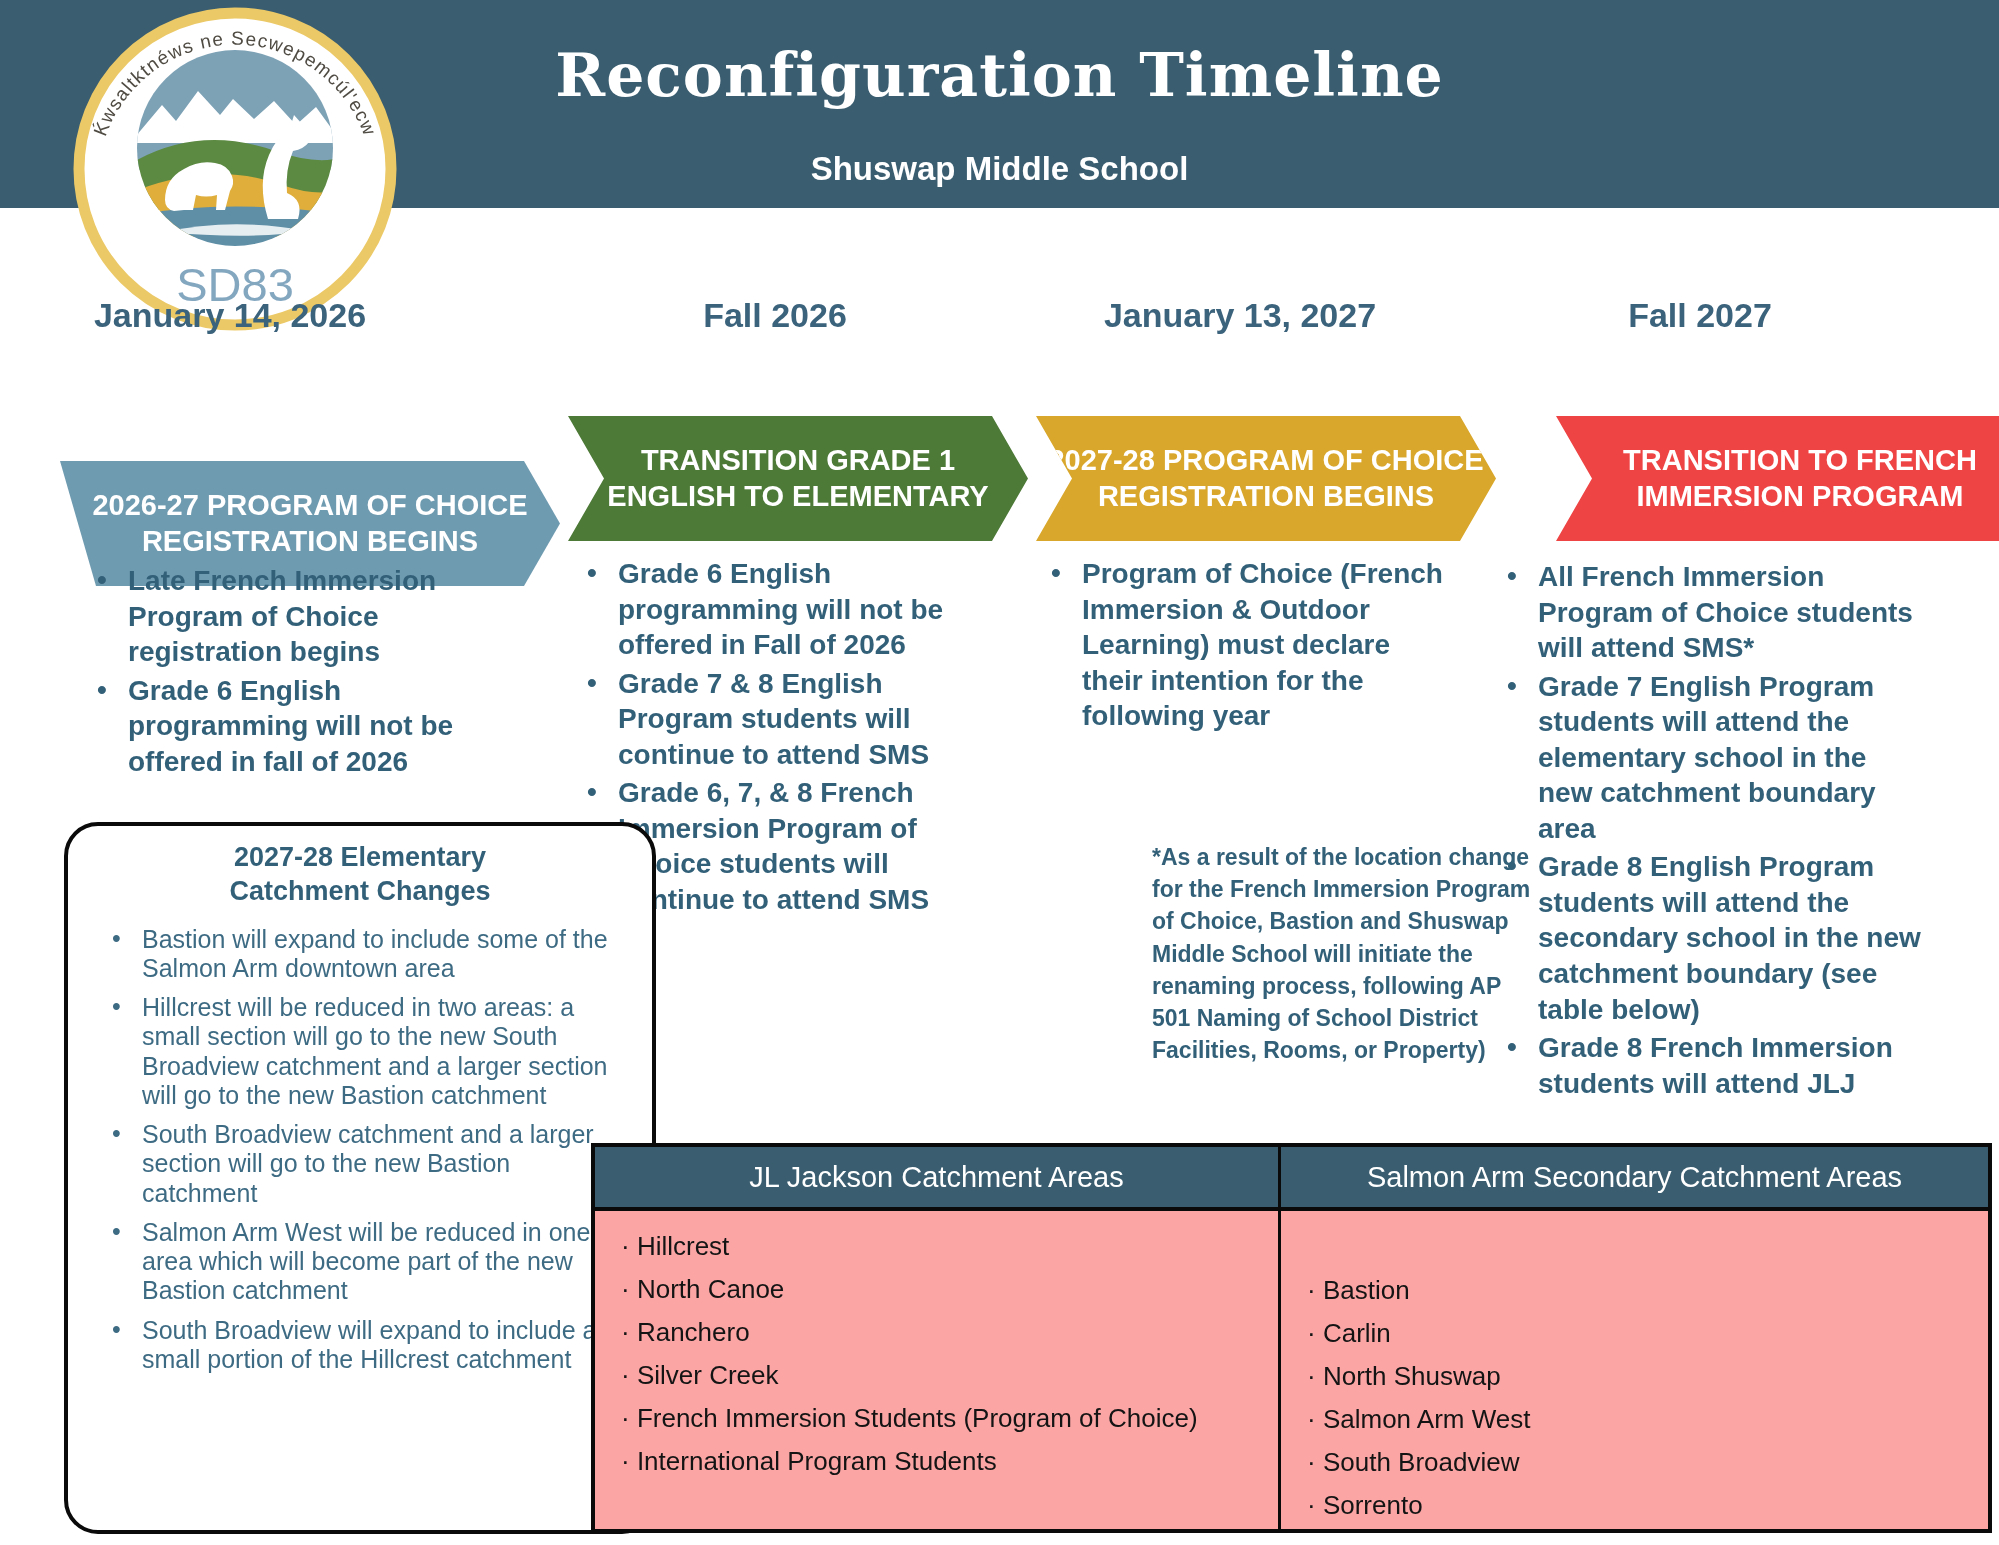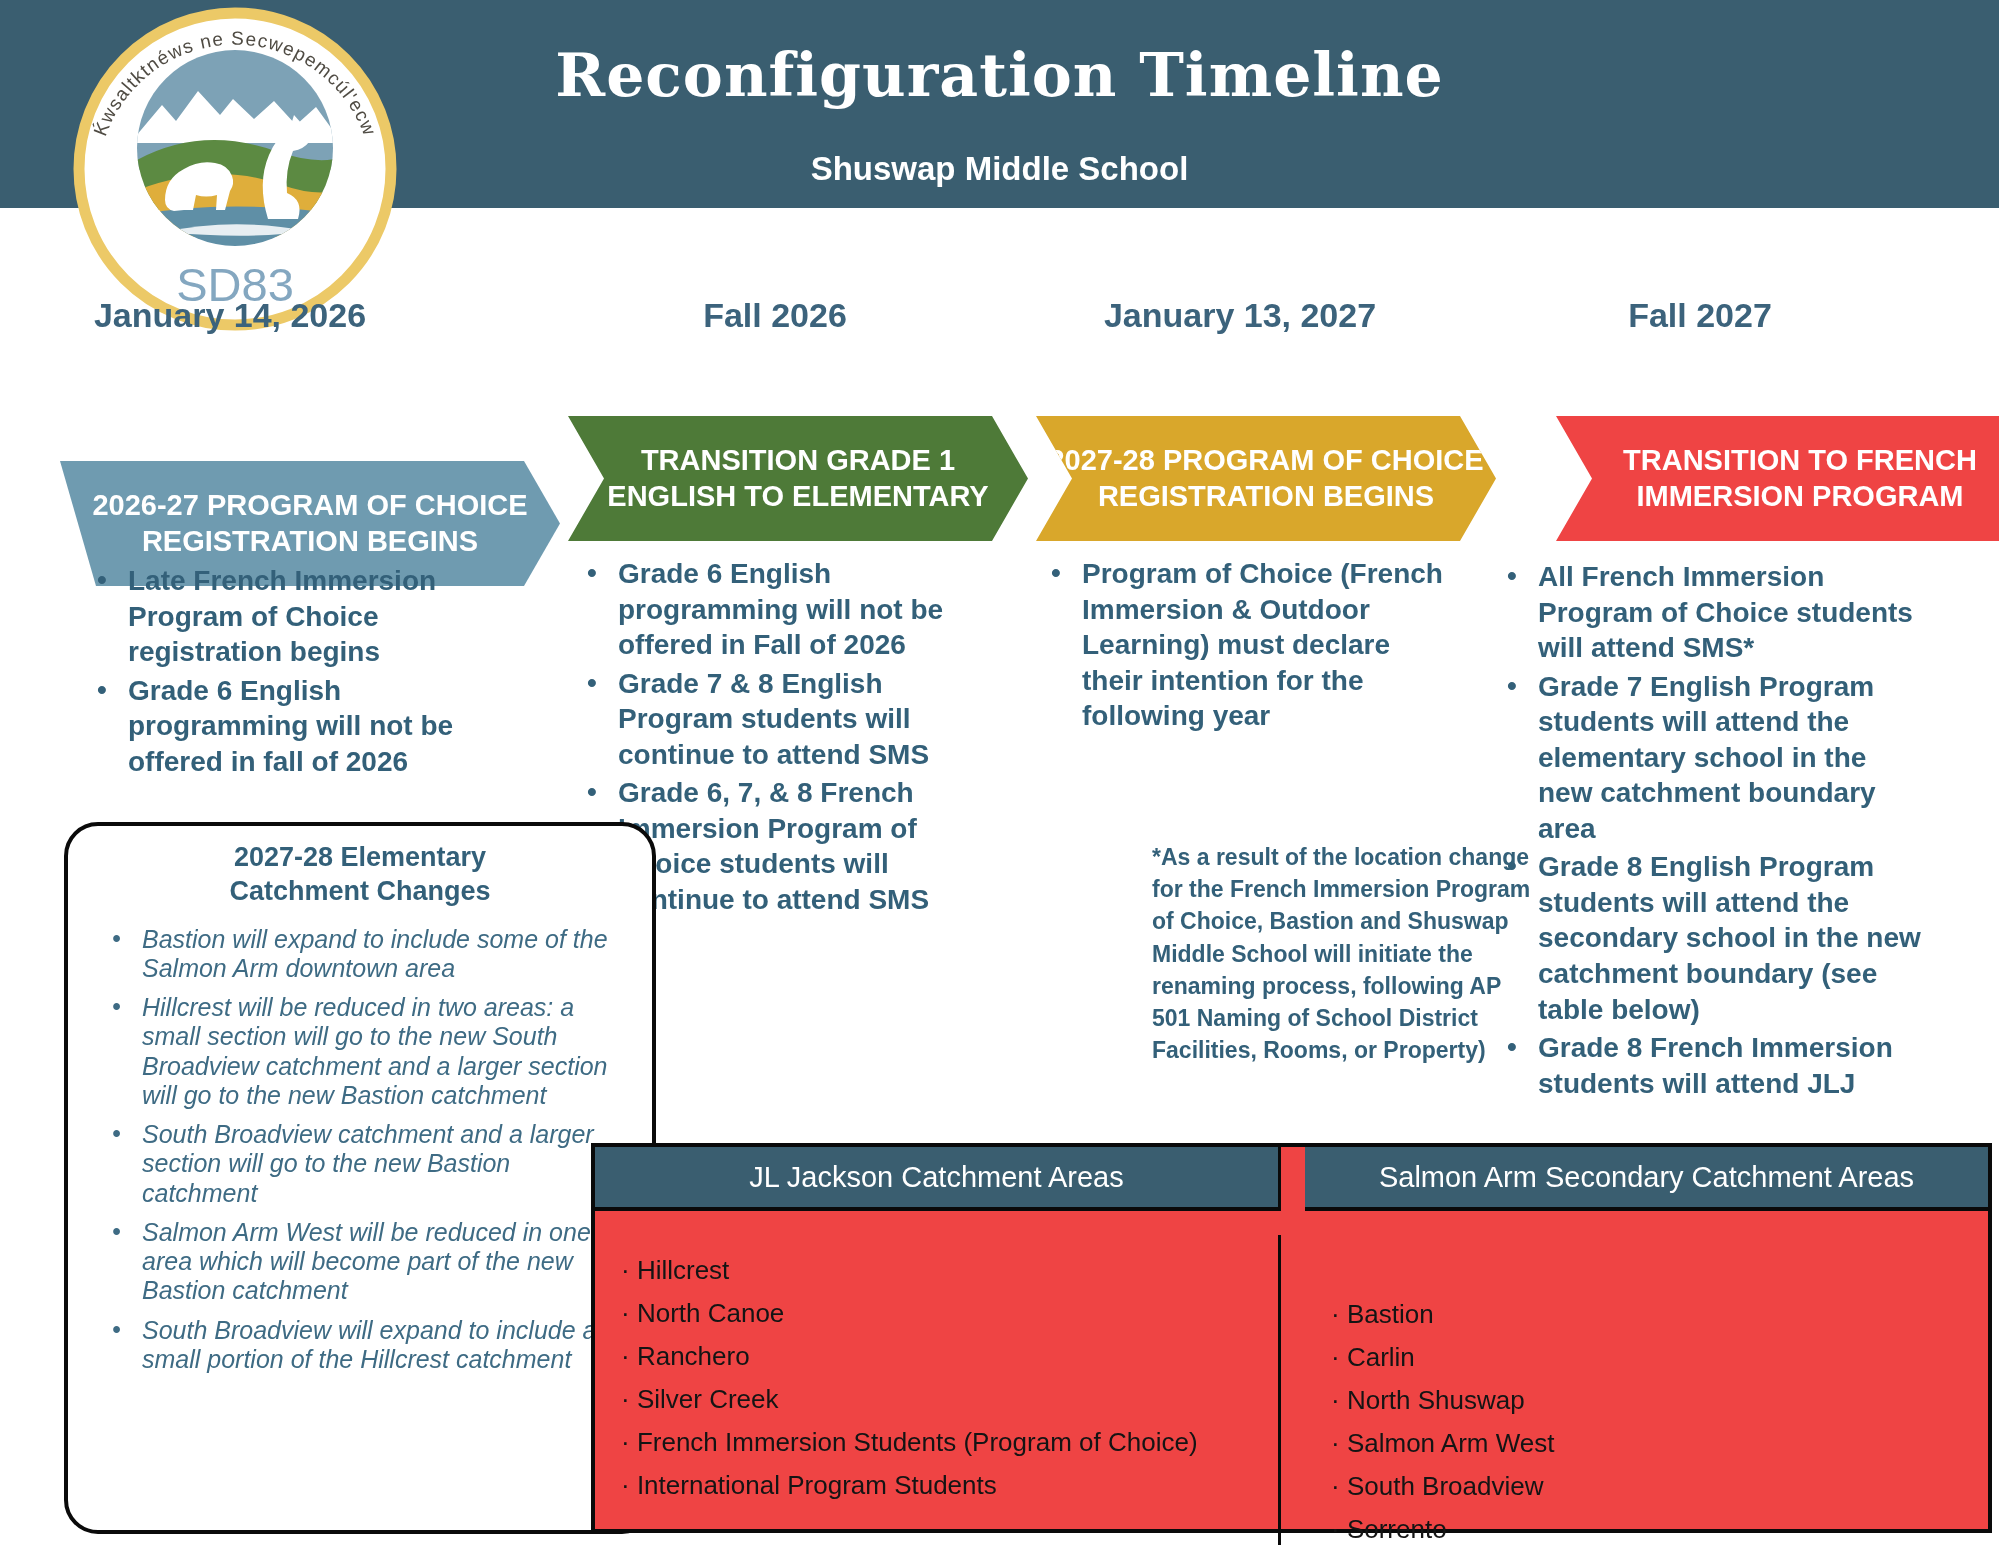--- a/index.html
+++ b/index.html
@@ -52,28 +52,28 @@
 
   .footnote{position:absolute; left:1152px; top:841px; width:382px;
     font-weight:bold; font-size:23px; line-height:1.4; color:#336079;}
 
   
   .catchment-box{position:absolute; left:64px; top:822px; width:592px; height:712px;
     border:4px solid #0a0a0a; border-radius:34px; box-sizing:border-box; background:#ffffff;}
   .box-title{margin-top:15px; text-align:center; font-weight:bold; font-size:27px;
     color:#336079; line-height:1.25; white-space:pre-line;}
   .box-list{list-style:none; margin:16px 0 0 0; padding:0 34px 0 44px;
-    font-size:25px; line-height:1.17; color:#3E6B84;font-style:italic;}
+    font-size:25px; line-height:1.17; color:#3E6B84;}
   .box-list li{position:relative; padding-left:30px; margin-bottom:10px;}
   .box-list li::before{content:"\2022"; position:absolute; left:0; top:-1px;}
 
   
   .ctable{position:absolute; left:591px; top:1143px; width:1401px; height:390px;
-    border:4px solid #0a0a0a; box-sizing:border-box; background:#ef4444;
-    display:grid; grid-template-columns:686px 1fr; grid-template-rows:64px 1fr;gap:24px;}
+    border:4px solid #0a0a0a; box-sizing:border-box; background:#fca5a5;
+    display:grid; grid-template-columns:686px 1fr; grid-template-rows:64px 1fr;}
   .ctable .th{background:#3A5E70; color:#ffffff; font-size:29px;
     display:flex; align-items:center; justify-content:center;
     border-bottom:4px solid #0a0a0a;}
   .ctable .th-1{border-right:3px solid #0a0a0a;}
   .ctable .td{padding:20px 0 0 26px; font-size:26px; color:#141414;}
   .ctable .td-1{border-right:3px solid #0a0a0a;}
   .ctable .td-2{padding-top:64px;}
   .tlist{list-style:none; margin:0; padding:0;}
   .tlist li{margin-bottom:12px;}
   .tlist li::before{content:"\00B7\00A0";}

